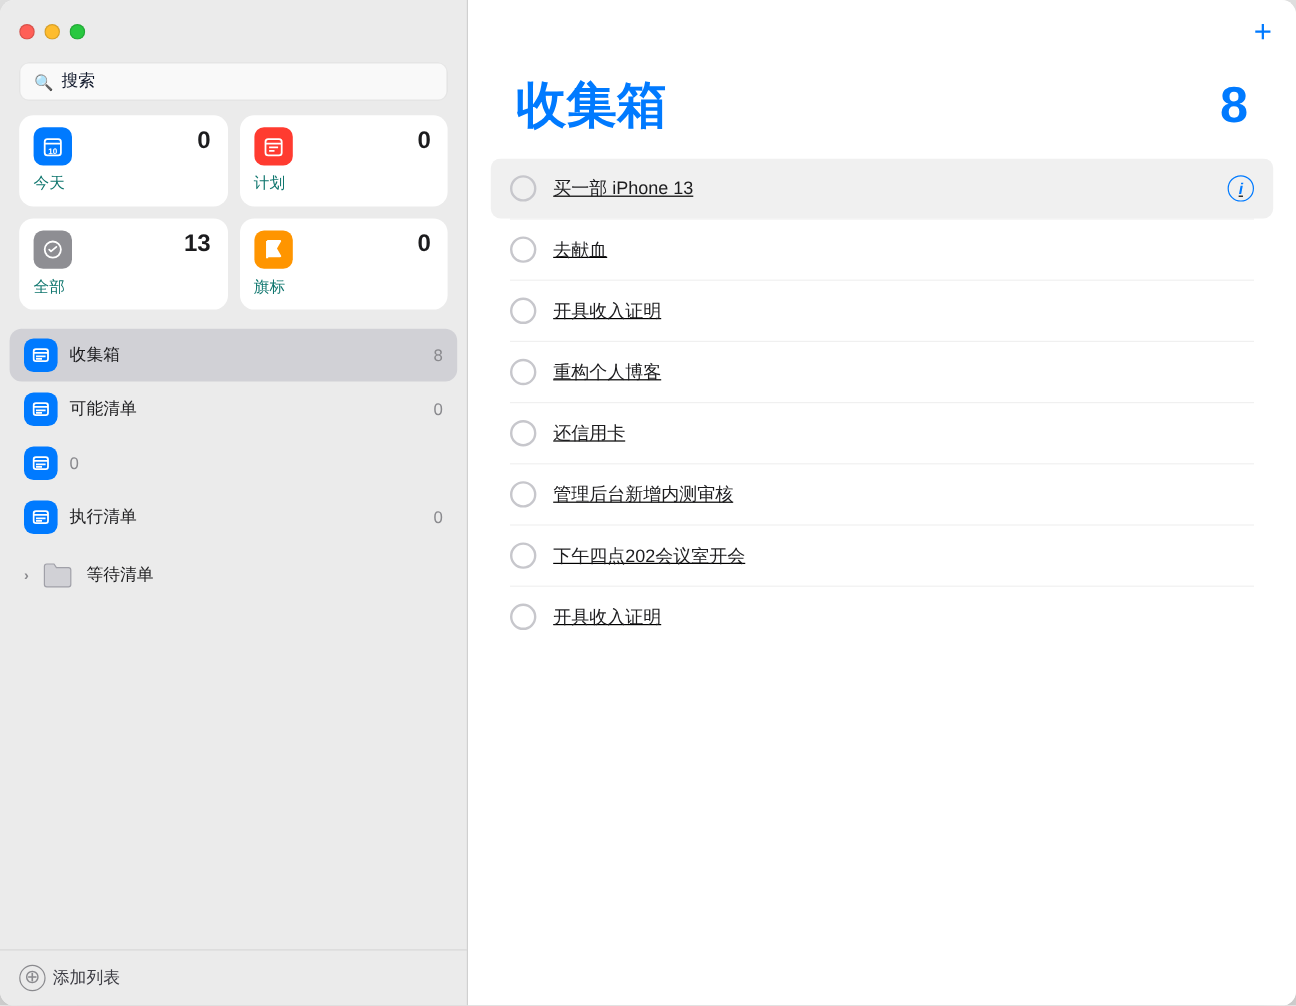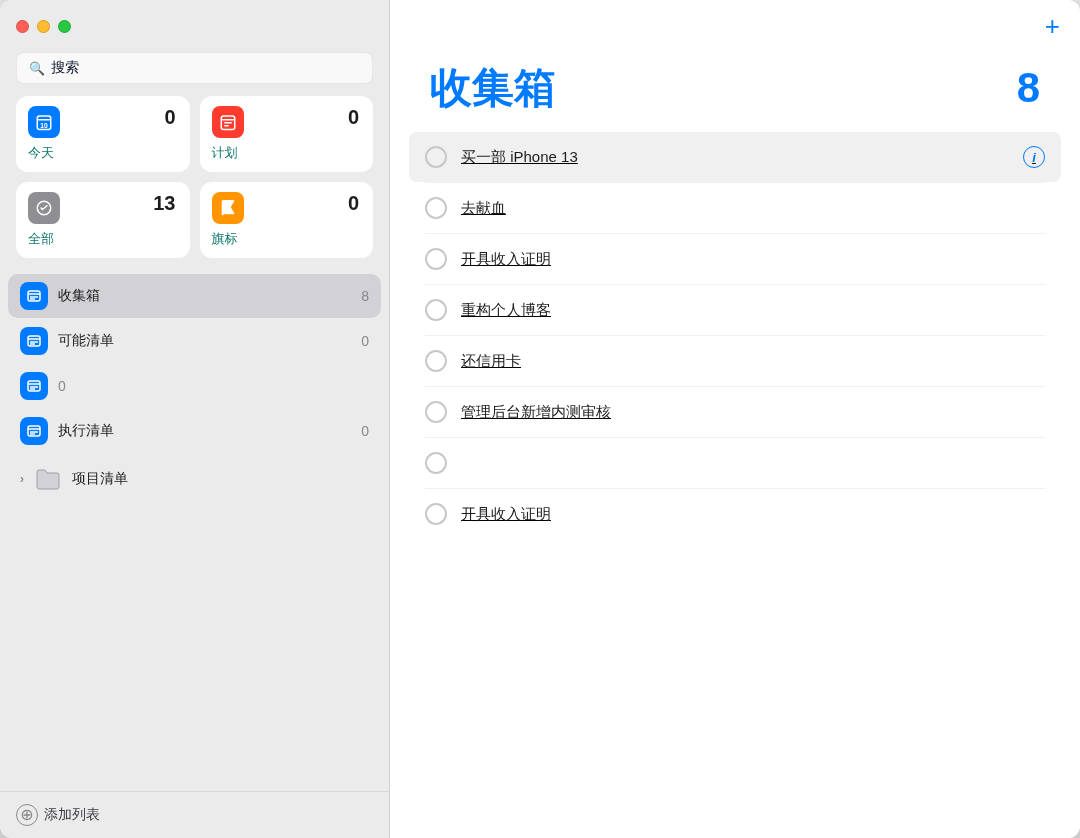--- a/index.html
+++ b/index.html
@@ -426,21 +426,21 @@
       </div>
     </div>
 
     <div class="project-item">
       <span class="chevron-icon">›</span>
       <div class="folder-icon-wrap">
         <svg width="26" height="22" viewBox="0 0 26 22" fill="none">
           <path d="M2 4 Q2 2 4 2 L10 2 L12 5 L22 5 Q24 5 24 7 L24 19 Q24 21 22 21 L4 21 Q2 21 2 19 Z" fill="#d1d1d6" stroke="#a0a0a8" stroke-width="1"></path>
         </svg>
       </div>
-      <span class="project-name">项目清单</span>
+      <span class="project-name">等待清单</span>
     </div>
 
     <div class="sidebar-footer">
       <div class="add-circle">⊕</div>
       <span class="add-list-text">添加列表</span>
     </div>
   </div>
 
   <div class="main-content">
     <div class="main-header">
@@ -485,20 +485,21 @@
       <div class="task-divider"></div>
 
       <div class="task-row">
         <div class="task-circle"></div>
         <span class="task-text">管理后台新增内测审核</span>
       </div>
       <div class="task-divider"></div>
 
       <div class="task-row">
         <div class="task-circle"></div>
+        <span class="task-text">下午四点202会议室开会</span>
       </div>
       <div class="task-divider"></div>
 
       <div class="task-row">
         <div class="task-circle"></div>
         <span class="task-text">开具收入证明</span>
       </div>
     </div>
   </div>
 </div>

